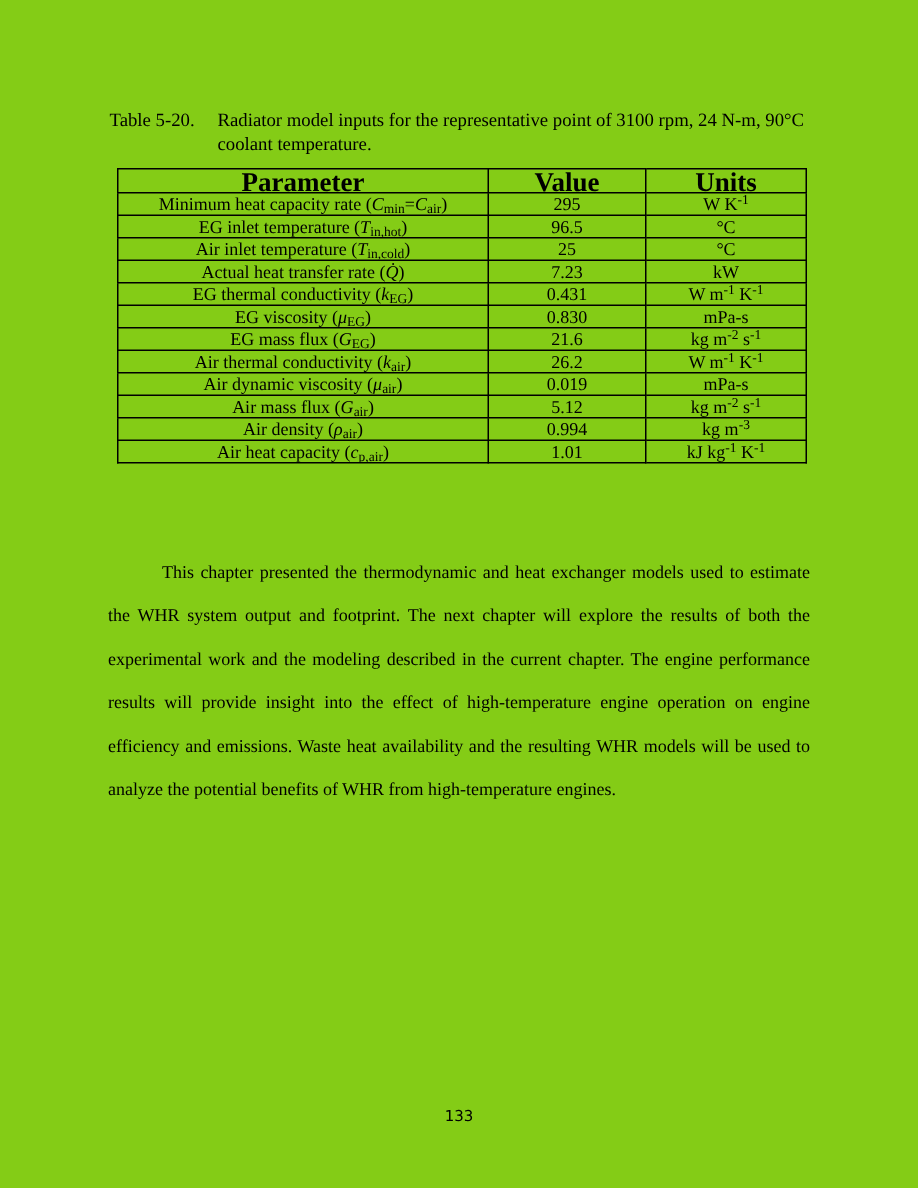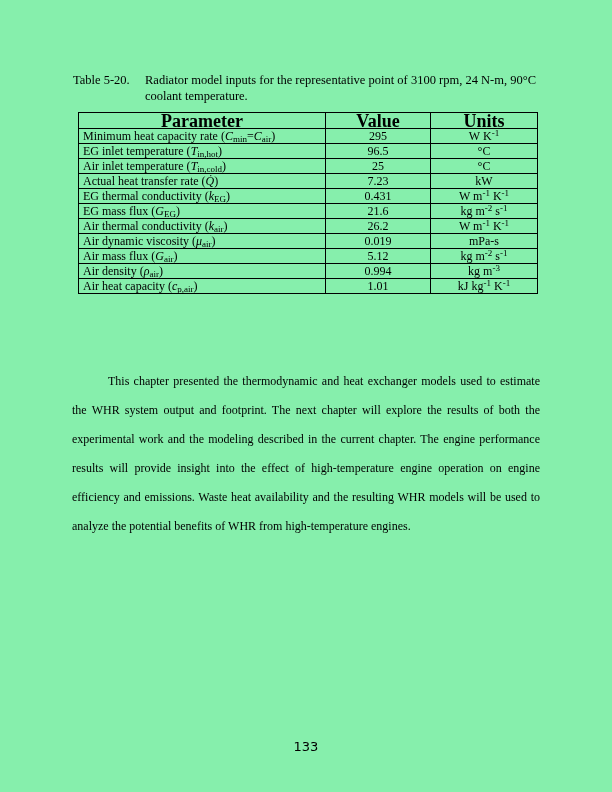--- a/index.html
+++ b/index.html
@@ -1,44 +1,44 @@
 <!DOCTYPE html>
 <html><head>
 <meta charset="utf-8">
 <style>
   html,body { margin:0; padding:0; background:#ffffff; }
   .page {
-    position:relative; width:612px; height:792px; background:#86efac;
+    position:relative; width:612px; height:792px; background:#84cc16;
     color:#000; font-family:"Liberation Serif", serif; overflow:hidden;
   }
   
   .caption { position:absolute; top:72px; left:73px; display:flex; font-size:12.5px; line-height:16px; }
   .caption-label { width:72px; flex:none; }
   .caption-text { width:402px; }
   
   .table-wrap { position:absolute; top:112px; left:78px; }
   table.data { border-collapse:collapse; width:459px; font-size:12px; table-layout:fixed; }
   table.data th, table.data td {
     border:1px solid #000; line-height:13px; padding:0.5px 4px; overflow:hidden; white-space:nowrap;
   }
   table.data th { font-weight:bold; text-align:center; font-size:18px; line-height:14px; }
-  td.param-cell { text-align:left;margin-top:12px; }
+  td.param-cell { text-align:center;margin-top:12px; }
   td.value-cell, td.units-cell { text-align:center; }
   sub, sup { font-size:9px; line-height:0; vertical-align:baseline; position:relative; }
   sub { top:2.5px; }
   sup { top:-3.5px; }
   
   .body-text {
     position:absolute; top:355px; left:72px; width:468px;
     font-size:12px; line-height:29px; text-align:justify; text-indent:36px;
   }
   
   .page-number {
     position:absolute; top:739px; left:0; width:612px; text-align:center;
-    font-family:"DejaVu Sans", sans-serif; font-size:13px;
+    font-family:"DejaVu Sans", sans-serif; font-size:10px;
   }
 </style>
 </head>
 <body>
 
 <div class="page">
 
   <div class="caption">
     <span class="caption-label">Table 5-20.</span>
     <span class="caption-text">
@@ -81,20 +81,25 @@
             <td class="param-cell"><span>Actual heat transfer rate (</span><i>Q̇</i><span>)</span></td>
             <td class="value-cell">7.23</td>
             <td class="units-cell"><span>kW</span></td>
           </tr>
           <tr>
             <td class="param-cell"><span>EG thermal conductivity (</span><i>k</i><sub>EG</sub><span>)</span></td>
             <td class="value-cell">0.431</td>
             <td class="units-cell"><span>W m</span><sup>-1</sup><span> K</span><sup>-1</sup></td>
           </tr>
           <tr>
+            <td class="param-cell"><span>EG viscosity (</span><i>μ</i><sub>EG</sub><span>)</span></td>
+            <td class="value-cell">0.830</td>
+            <td class="units-cell"><span>mPa-s</span></td>
+          </tr>
+          <tr>
             <td class="param-cell"><span>EG mass flux (</span><i>G</i><sub>EG</sub><span>)</span></td>
             <td class="value-cell">21.6</td>
             <td class="units-cell"><span>kg m</span><sup>-2</sup><span> s</span><sup>-1</sup></td>
           </tr>
           <tr>
             <td class="param-cell"><span>Air thermal conductivity (</span><i>k</i><sub>air</sub><span>)</span></td>
             <td class="value-cell">26.2</td>
             <td class="units-cell"><span>W m</span><sup>-1</sup><span> K</span><sup>-1</sup></td>
           </tr>
           <tr>

